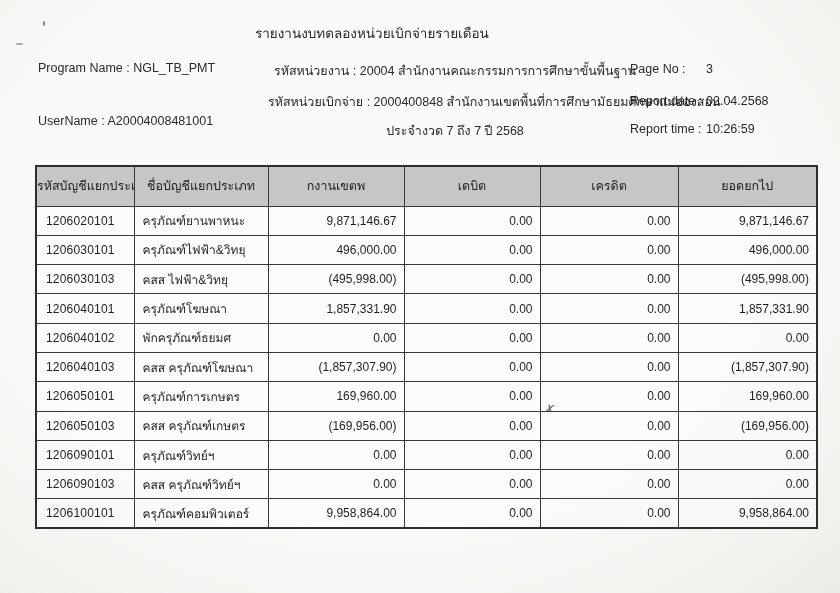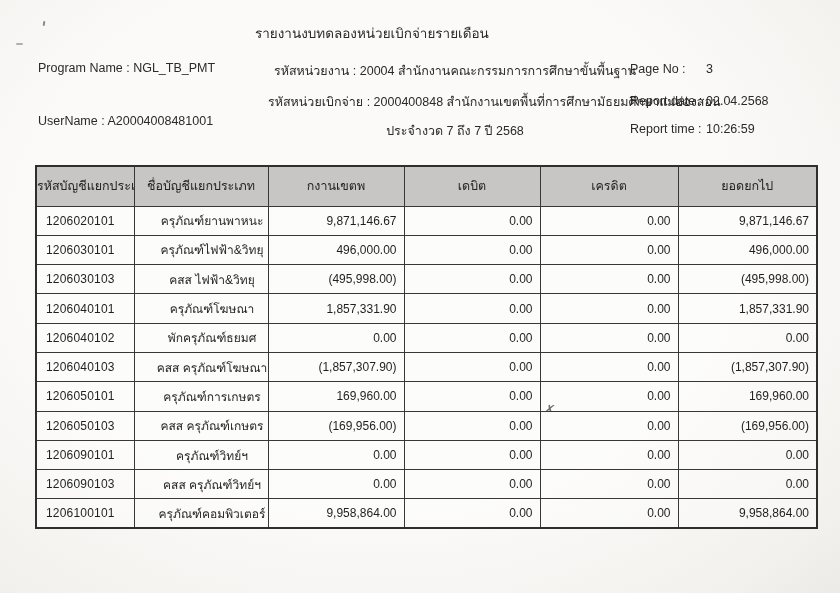--- a/index.html
+++ b/index.html
@@ -49,21 +49,21 @@
   th {
     height: 40px;
     background: #c7c6c4;
     font-weight: normal;
     font-size: 12.5px;
     color: #242424;
     text-align: center;
   }
   td { height: 29.3px; font-size: 12px; color: #1f1f1f; position: relative; }
   td.cell-code { text-align: left; padding-left: 9px; font-size: 12px; letter-spacing: .2px; }
-  td.cell-name { text-align: center; padding-left: 22px; }
+  td.cell-name { text-align: left; padding-left: 8px; }
   td.num { text-align: right; padding-right: 7px; font-size: 12px; }
 
   .hand-mark {
     position: absolute;
     left: 3px; bottom: -5px;
     font-size: 13px;
     color: #6f6f72;
     transform: rotate(6deg) skewX(-8deg);
     line-height: 1;
   }

